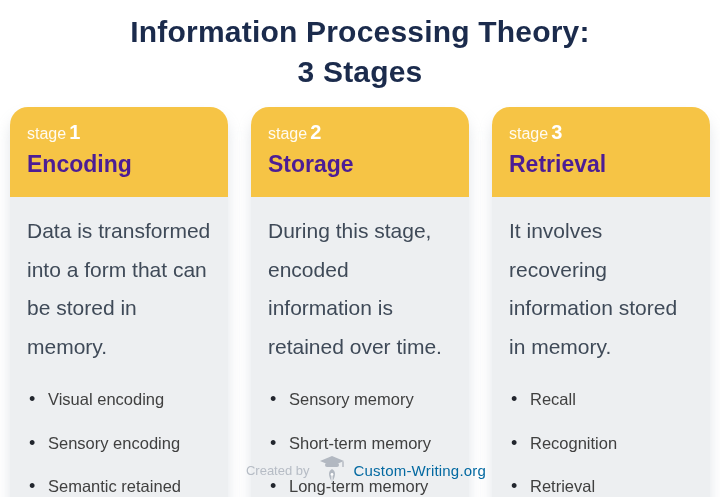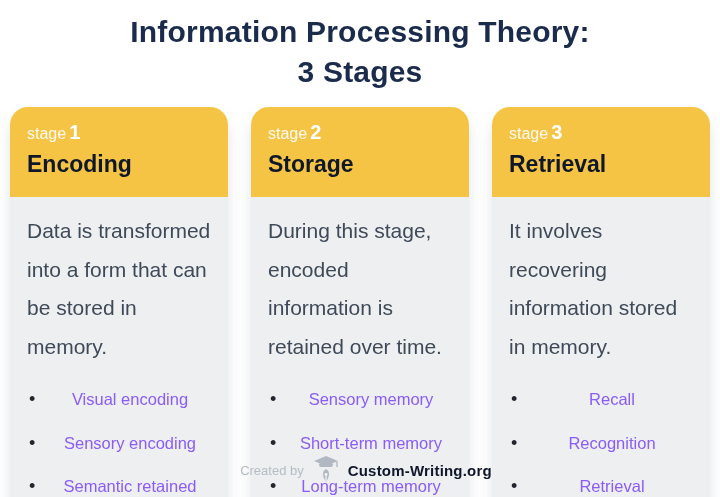--- a/index.html
+++ b/index.html
@@ -51,46 +51,45 @@
   .stage-line .stage-number {
     font-weight: 700;
     font-size: 20px;
     color: #ffffff;
     margin-left: 3px;
   }
   .card-title {
     margin-top: 7px;
     font-size: 23px;
     font-weight: 700;
-    color: #0f172a;
+    color: #4c1d95;
   }
   .card-body {
     flex: 1;
     background: #edeff1;
     border-radius: 0 0 14px 14px;
     padding: 15px 16px 18px 17px;
     height: 237px;
   }
   .card-desc {
     color: #3f4a58;
     font-size: 21px;
     line-height: 1.85;
   }
   .card-bullets {
     list-style: none;
     margin-top: 13px;
   }
   .card-bullets li {
     position: relative;
     padding-left: 21px;
-    color: #8b5cf6;
+    color: #404040;
     font-size: 16.5px;
     line-height: 1.3;
     margin-top: 22px;
-    text-align: center;
   }
   .card-bullets li::before {
     content: "\2022";
     position: absolute;
     left: 2px;
     top: -1px;
     color: #22262e;
     font-size: 18px;
   }
 
@@ -104,23 +103,23 @@
     justify-content: center;
     align-items: center;
     gap: 9px;
   }
   .created-by {
     color: #b6bcc5;
     font-size: 13px;
   }
   .brand-logo { width: 26px; height: 30px; display: inline-block; }
   .brand-name {
-    color: #0f172a;
+    color: #0369a1;
     font-size: 15px;
-    font-weight: 700;
+    font-weight: 400;
     letter-spacing: 0.2px;
   }
 </style>
 </head>
 <body>
 
 <div class="page-title">
   <div>Information Processing Theory:</div>
   <div>3 Stages</div>
 </div>

